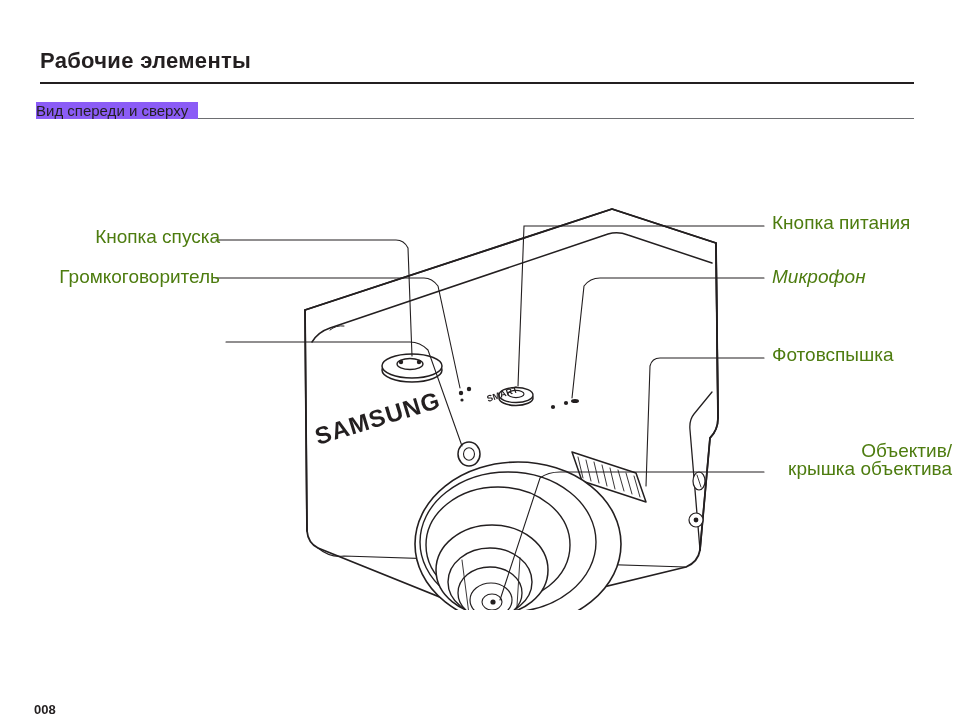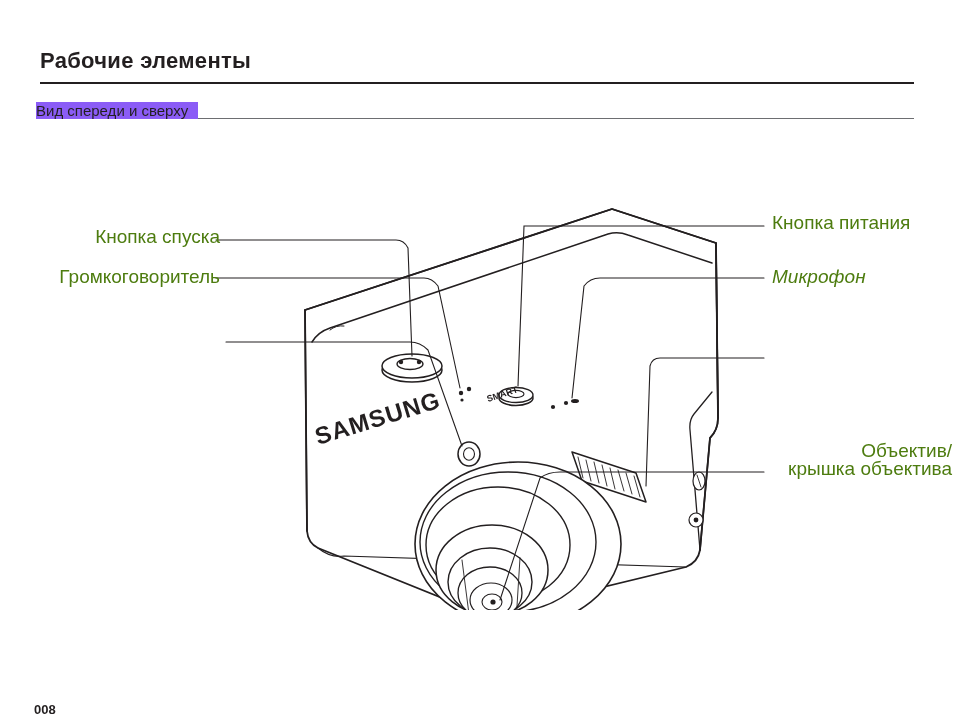--- a/index.html
+++ b/index.html
@@ -190,18 +190,19 @@
 
   <div class="callout left" style="left:40px; top:268px; width:180px;">Громкоговоритель</div>
 
   <div class="callout left" style="left:60px; top:228px; width:160px;">Кнопка спуска</div>
 
 
   <div class="callout right" style="left:772px; top:214px; width:170px;">Кнопка питания</div>
 
   <div class="callout right" style="left:772px; top:268px; width:170px;font-style:italic;">Микрофон</div>
 
+  <div class="callout right" style="left:772px; top:346px; width:170px;">Фотовспышка</div>
 
   <div class="callout right" style="left:772px; top:442px; width:180px;text-align:right;">Объектив/
 крышка объектива</div>
 
   <div class="page-number">008</div>
 </div>
 
 </body></html>

